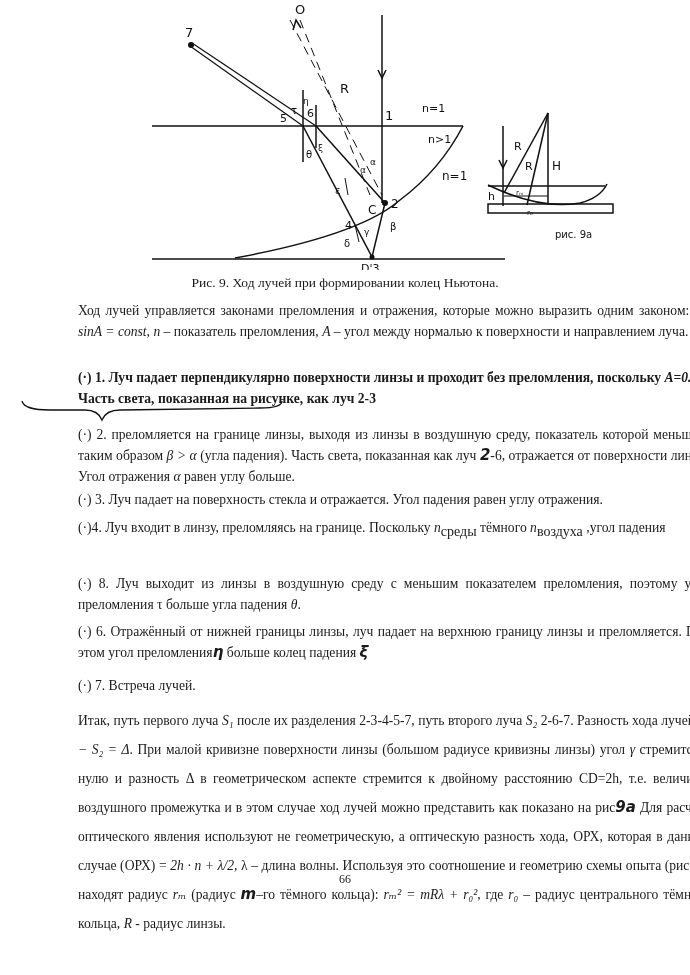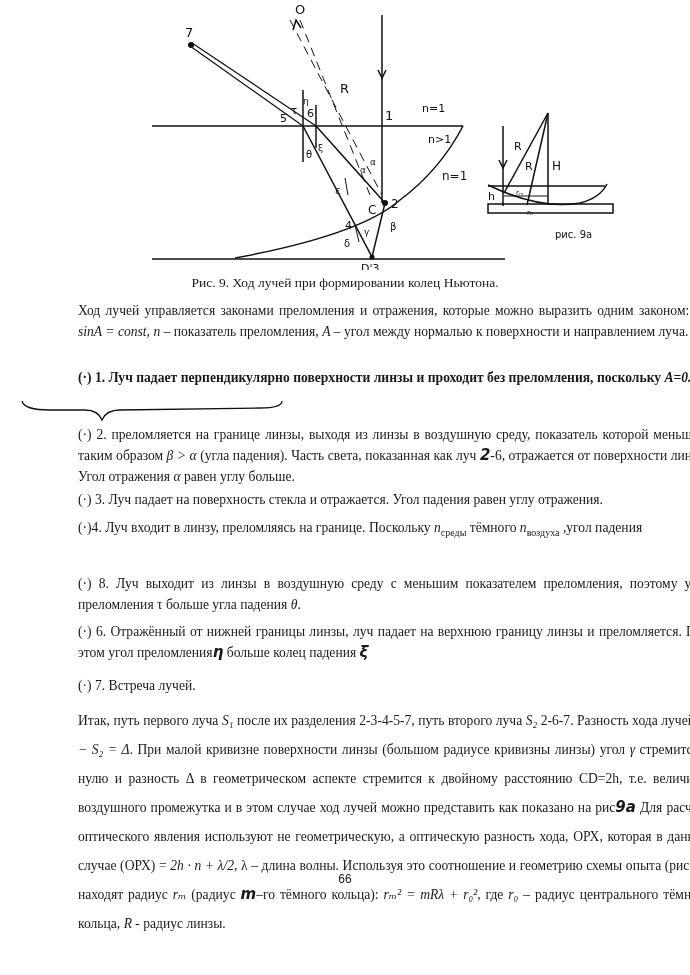--- a/index.html
+++ b/index.html
@@ -4,23 +4,23 @@
 <style>
   html, body { margin:0; padding:0; background:#ffffff; }
   body { width:690px; height:975px; position:relative; overflow:hidden;
          font-family:"Liberation Serif", "DejaVu Serif", serif; color:#1a1a1a; }
   .figure { position:absolute; left:0; top:0; width:690px; height:270px; }
   .figure svg { position:absolute; left:0; top:0; }
   .caption { position:absolute; left:0; width:690px; top:275px; text-align:center; font-size:13.5px; }
   .para { position:absolute; left:30px; width:632px; font-size:13.6px; line-height:21px; text-align:justify;margin-left:48px; }
   .para i { font-style:italic; }
   .hw { font-family:"DejaVu Sans", sans-serif; font-weight:bold; font-style:italic; font-size:15px; }
-  .pagenum { position:absolute; left:0; width:690px; top:872px; text-align:center; font-size:12px; font-family:Liberation Sans, sans-serif; }
+  .pagenum { position:absolute; left:0; width:690px; top:872px; text-align:center; font-size:12px; font-family:Liberation Serif, serif; }
   .brace { position:absolute; left:20px; top:398px; }
-  sub, sup { font-size:10px; }
+  sub, sup { font-size:14px; }
 </style>
 </head>
 <body>
 
 <div class="figure">
   <svg width="690" height="270" viewBox="0 0 690 270">
     <g stroke="#111" fill="none" stroke-width="1.5">
 
       <line x1="152" y1="126" x2="463" y2="126"></line>
 
@@ -102,20 +102,21 @@
 </div>
 
 <div class="caption">Рис. 9. Ход лучей при формировании колец Ньютона.</div>
 
 <div class="para" style="top:300px;">
   <span>Ход лучей управляется законами преломления и отражения, которые можно выразить одним законом: </span><i>n · sinA = const, n</i><span> – показатель преломления, </span><i>A</i><span> – угол между нормалью к поверхности и направлением луча.</span>
 </div>
 
 <div class="para" style="top:367px;font-weight:bold;">
   <span>(·) 1. Луч падает перпендикулярно поверхности линзы и проходит без преломления, поскольку </span><i>A=0.</i><br>
+  <span>Часть света, показанная на рисунке, как луч 2-3</span>
 </div>
 
 <svg class="brace" width="280" height="30">
   <path d="M2 3 Q 4 12 30 12 L 65 12 Q 78 12 82 22 Q 86 12 100 12 L 240 10 Q 262 10 262 3" stroke="#111" stroke-width="1.3" fill="none"></path>
 </svg>
 
 <div class="para" style="top:424px;">
   <span>(·) 2. преломляется на границе линзы, выходя из линзы в воздушную среду, показатель  которой меньше и таким образом </span><i>β &gt; α</i><span> (угла падения). Часть света, показанная как луч </span><span class="hw">2</span><span>-6, отражается от поверхности линзы. Угол отражения </span><i>α</i><span> равен углу больше.</span>
 </div>
 

